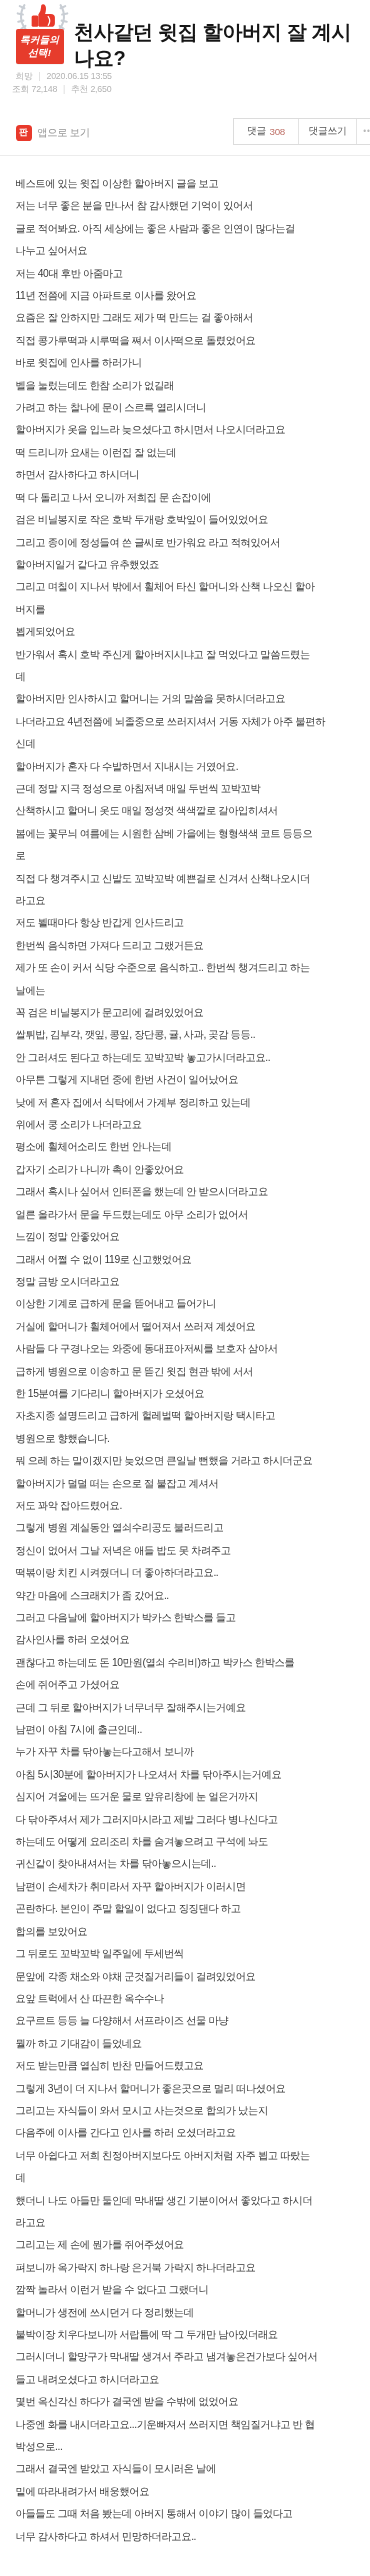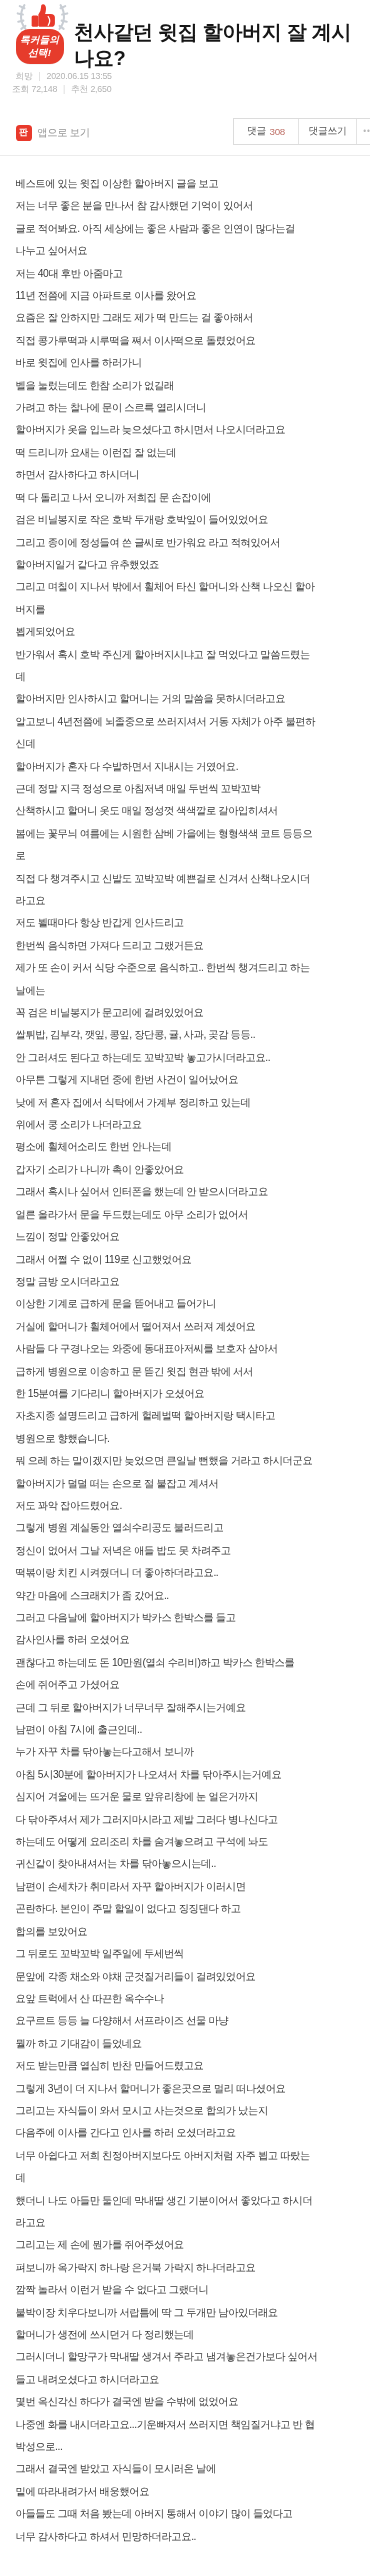--- a/index.html
+++ b/index.html
@@ -3,21 +3,21 @@
 <meta charset="utf-8">
 <style>
   html,body{margin:0;padding:0;}
   body{width:371px;background:#ffffff;font-family:"Liberation Sans","DejaVu Sans",sans-serif;}
   .page{position:relative;width:371px;height:2836px;background:#fff;overflow:hidden;}
 
   
   .award{position:absolute;left:14.4px;top:1px;width:57px;height:66px;}
   .award svg{display:block;}
   .award-badge{position:absolute;left:15.5px;top:29px;width:48px;height:35px;background:#e63c2c;
-    border-radius:14px;color:#fff;font-weight:bold;display:flex;flex-direction:column;
+    border-radius:2px;color:#fff;font-weight:bold;display:flex;flex-direction:column;
     align-items:center;justify-content:center;font-size:9.8px;line-height:1.25;font-style:italic;
     text-align:center;box-shadow:0 0.5px 0 rgba(0,0,0,.08);}
   .post-title{position:absolute;left:74px;top:5.2px;width:289px;font-size:20px;font-weight:bold;
     color:#161616;line-height:1.3;letter-spacing:-0.3px;}
   .meta{position:absolute;left:15.5px;top:71px;font-size:8.8px;color:#b3b3b3;letter-spacing:-0.2px;}
   .meta2{position:absolute;left:12px;top:84px;font-size:8.8px;color:#b3b3b3;letter-spacing:-0.2px;}
   .meta .sep,.meta2 .sep{color:#d8d8d8;margin:0 3.6px;}
 
   .app-row{position:absolute;left:15.5px;top:124px;height:17.5px;display:flex;align-items:center;}
   .app-icon{width:16px;height:16px;background:#e8392b;border-radius:3.6px;color:#fff;
@@ -122,21 +122,21 @@
       <p>떡 다 돌리고 나서 오니까 저희집 문 손잡이에</p>
       <p>검은 비닐봉지로 작은 호박 두개랑 호박잎이 들어있었어요</p>
       <p>그리고 종이에 정성들여 쓴 글씨로 반가워요 라고 적혀있어서</p>
       <p>할아버지일거 같다고 유추했었죠</p>
       <p>그리고 며칠이 지나서 밖에서 휠체어 타신 할머니와 산책 나오신 할아</p>
       <p>버지를</p>
       <p>뵙게되었어요</p>
       <p>반가워서 혹시 호박 주신게 할아버지시냐고 잘 먹었다고 말씀드렸는</p>
       <p>데</p>
       <p>할아버지만 인사하시고 할머니는 거의 말씀을 못하시더라고요</p>
-      <p>알고보니 4년전쯤에 뇌졸중으로 쓰러지셔서 거동 자체가 아주 불편하</p>
+      <p>나더라고요 4년전쯤에 뇌졸중으로 쓰러지셔서 거동 자체가 아주 불편하</p>
       <p>신데</p>
       <p>할아버지가 혼자 다 수발하면서 지내시는 거였어요.</p>
       <p>근데 정말 지극 정성으로 아침저녁 매일 두번씩 꼬박꼬박</p>
       <p>산책하시고 할머니 옷도 매일 정성껏 색색깔로 갈아입히셔서</p>
       <p>봄에는 꽃무늬 여름에는 시원한 삼베 가을에는 형형색색 코트 등등으</p>
       <p>로</p>
       <p>직접 다 챙겨주시고 신발도 꼬박꼬박 예쁜걸로 신겨서 산책나오시더</p>
       <p>라고요</p>
       <p>저도 뵐때마다 항상 반갑게 인사드리고</p>
       <p>한번씩 음식하면 가져다 드리고 그랬거든요</p>
@@ -193,22 +193,22 @@
       <p>그렇게 3년이 더 지나서 할머니가 좋은곳으로 멀리 떠나셨어요</p>
       <p>그리고는 자식들이 와서 모시고 사는것으로 합의가 났는지</p>
       <p>다음주에 이사를 간다고 인사를 하러 오셨더라고요</p>
       <p>너무 아쉽다고 저희 친정아버지보다도 아버지처럼 자주 뵙고 따랐는</p>
       <p>데</p>
       <p>했더니 나도 아들만 둘인데 막내딸 생긴 기분이어서 좋았다고 하시더</p>
       <p>라고요</p>
       <p>그리고는 제 손에 뭔가를 쥐어주셨어요</p>
       <p>펴보니까 옥가락지 하나랑 은거북 가락지 하나더라고요</p>
       <p>깜짝 놀라서 이런거 받을 수 없다고 그랬더니</p>
+      <p>할머니가 생전에 쓰시던거 다 정리했는데</p>
       <p>붙박이장 치우다보니까 서랍틈에 딱 그 두개만 남아있더래요</p>
-      <p>할머니가 생전에 쓰시던거 다 정리했는데</p>
       <p>그러시더니 할망구가 막내딸 생겨서 주라고 냄겨놓은건가보다 싶어서</p>
       <p>들고 내려오셨다고 하시더라고요</p>
       <p>몇번 옥신각신 하다가 결국엔 받을 수밖에 없었어요</p>
       <p>나중엔 화를 내시더라고요...기운빠져서 쓰러지면 책임질거냐고 반 협</p>
       <p>박성으로...</p>
       <p>그래서 결국엔 받았고 자식들이 모시러온 날에</p>
       <p>밑에 따라내려가서 배웅했어요</p>
       <p>아들들도 그때 처음 봤는데 아버지 통해서 이야기 많이 들었다고</p>
       <p>너무 감사하다고 하셔서 민망하더라고요..</p>
     </div>

